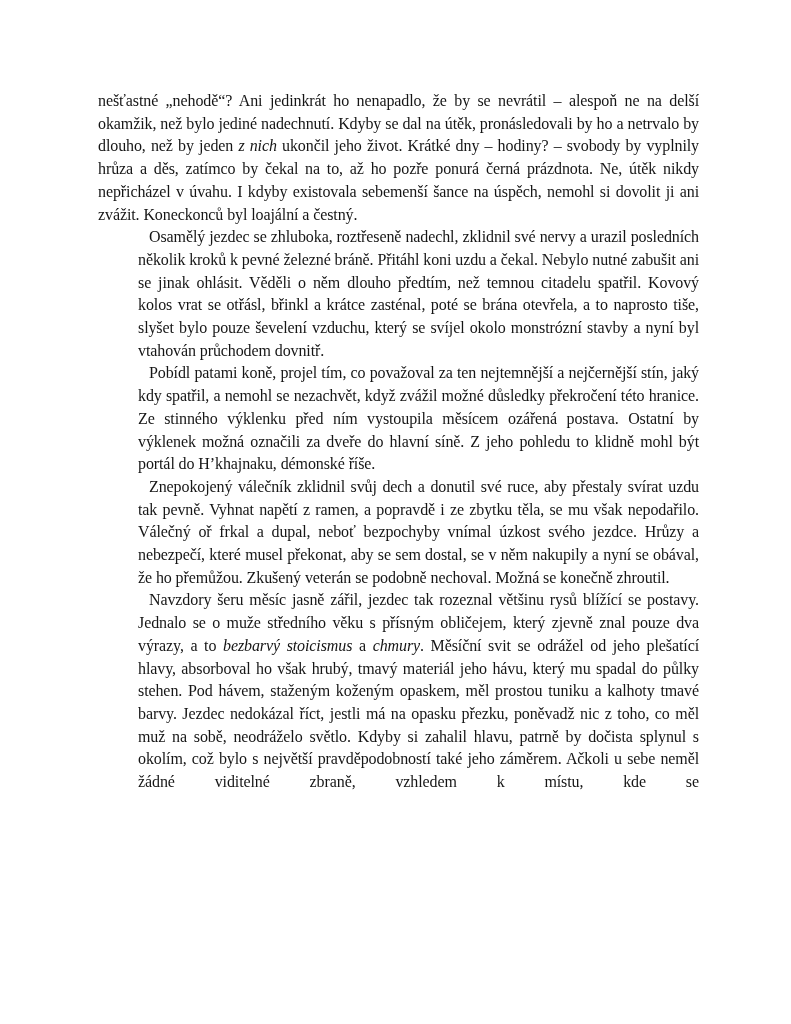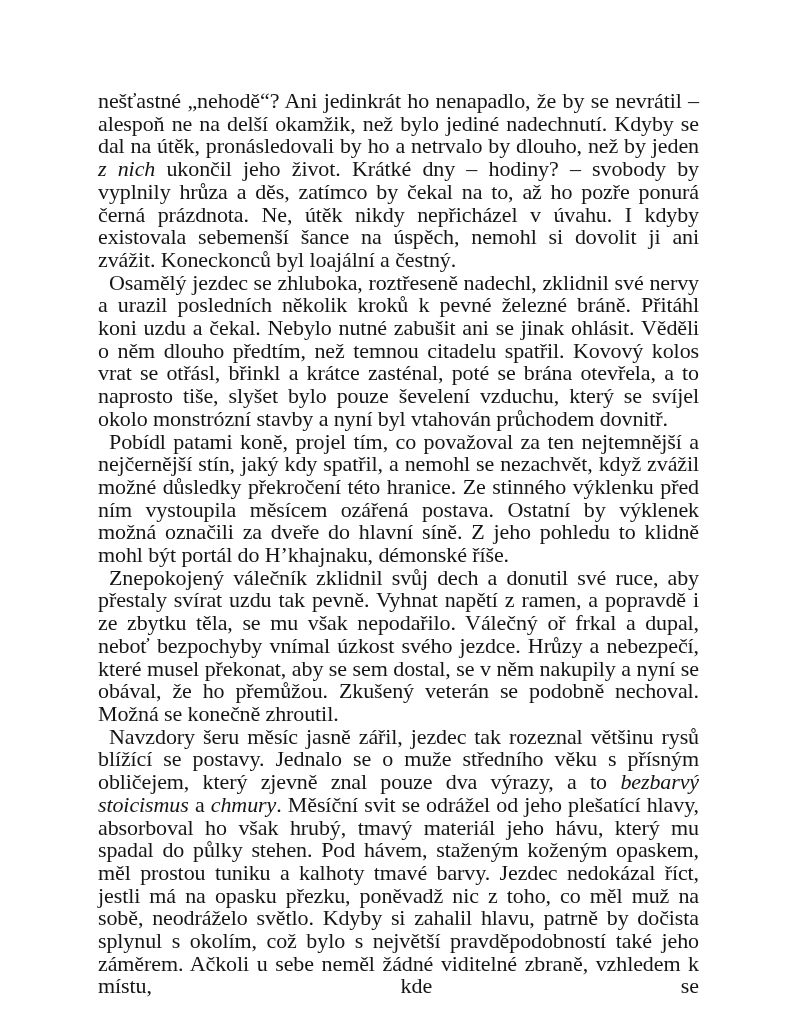--- a/index.html
+++ b/index.html
@@ -17,30 +17,31 @@
   .text-block {
     position: absolute;
     left: 98px;
     top: 90px;
     width: 601px;
   }
   .text-block p {
     margin: 0;
     padding: 0;
     font-family: "Liberation Serif", "DejaVu Serif", serif;
-    font-size: 22px;
+    font-size: 16px;
     line-height: 22.7px;
     color: #151515;
     text-align: justify;
     letter-spacing: -0.1px;
     hyphens: none;
     -webkit-hyphens: none;
   }
   .text-block p.indent {
     text-indent: 11px;
+    margin-left: 40px;
   }
   .text-block p.justify-last {
     text-align-last: justify;
     font-family: Liberation Serif, serif;
   }
   .text-block em {
     font-style: italic;
   }
 </style>
 </head>

